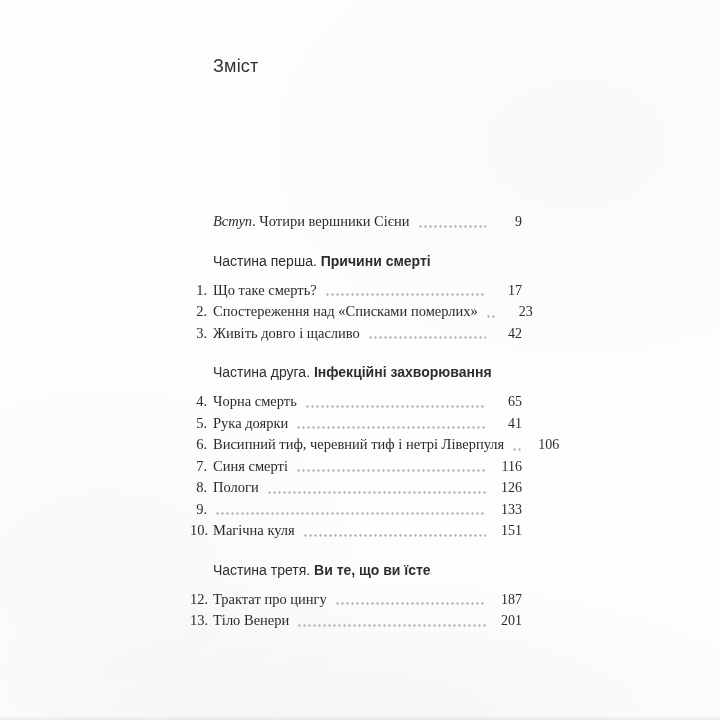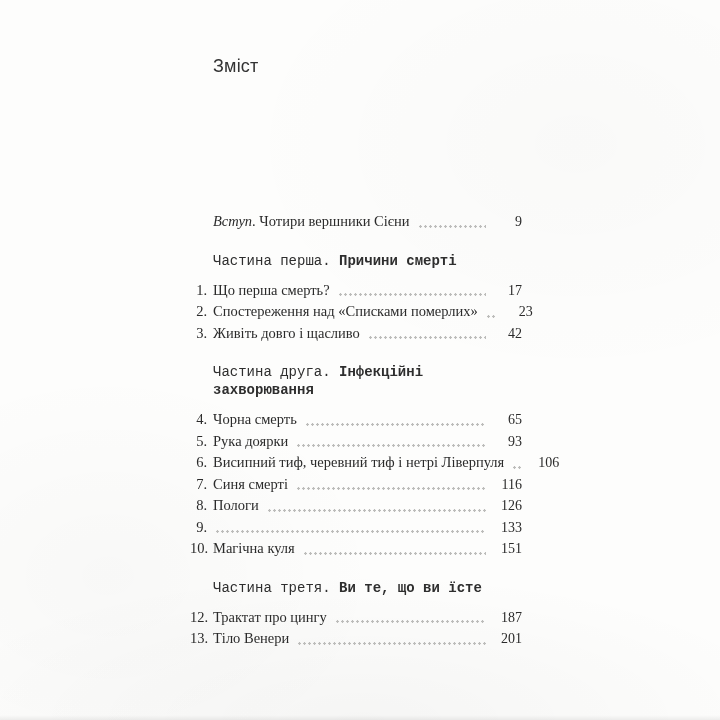--- a/index.html
+++ b/index.html
@@ -81,21 +81,21 @@
   .row-page {
     flex: 0 0 auto;
     min-width: 24px;
     text-align: right;
     font-size: 14px;
     color: #2b2b2b;
   }
   .section { margin: 0; }
   .part-heading {
     margin: 19px 0 0 23px;
-    font-family: Liberation Mono, monospace;
+    font-family: Liberation Sans, sans-serif;
     font-size: 14px;
     line-height: 18px;
     color: #2e2e2e;
   }
   .part-heading .part-title { font-weight: 700; }
   .section-items { margin-top: 10px; }
 </style>
 </head>
 <body>
 
@@ -112,21 +112,21 @@
 
     <div>
   <div class="section">
     <div class="part-heading">
       <span>Частина перша.</span>
       <span class="part-title">Причини смерті</span>
     </div>
     <div class="section-items">
   <div class="toc-row">
     <span class="row-num">1.</span>
-    <span class="row-text">Що перша смерть?</span>
+    <span class="row-text">Що таке смерть?</span>
     <span class="dots"></span>
     <span class="row-page">17</span>
   </div>
 
   <div class="toc-row">
     <span class="row-num">2.</span>
     <span class="row-text">Спостереження над «Списками померлих»</span>
     <span class="dots"></span>
     <span class="row-page">23</span>
   </div>
@@ -150,21 +150,21 @@
     <span class="row-num">4.</span>
     <span class="row-text">Чорна смерть</span>
     <span class="dots"></span>
     <span class="row-page">65</span>
   </div>
 
   <div class="toc-row">
     <span class="row-num">5.</span>
     <span class="row-text">Рука доярки</span>
     <span class="dots"></span>
-    <span class="row-page">93</span>
+    <span class="row-page">41</span>
   </div>
 
   <div class="toc-row">
     <span class="row-num">6.</span>
     <span class="row-text">Висипний тиф, черевний тиф і нетрі Ліверпуля</span>
     <span class="dots"></span>
     <span class="row-page">106</span>
   </div>
 
   <div class="toc-row">

